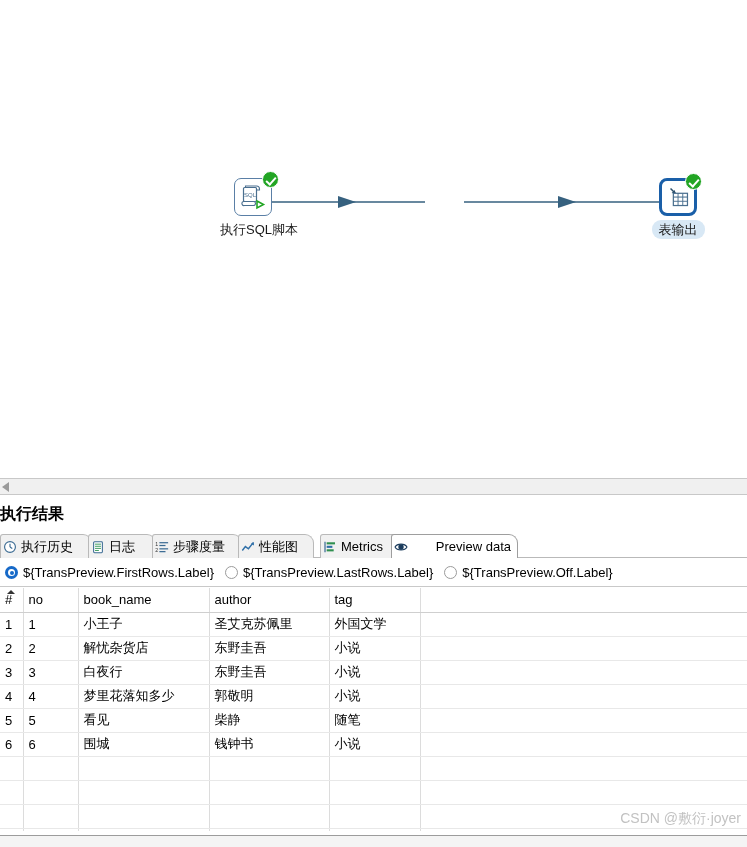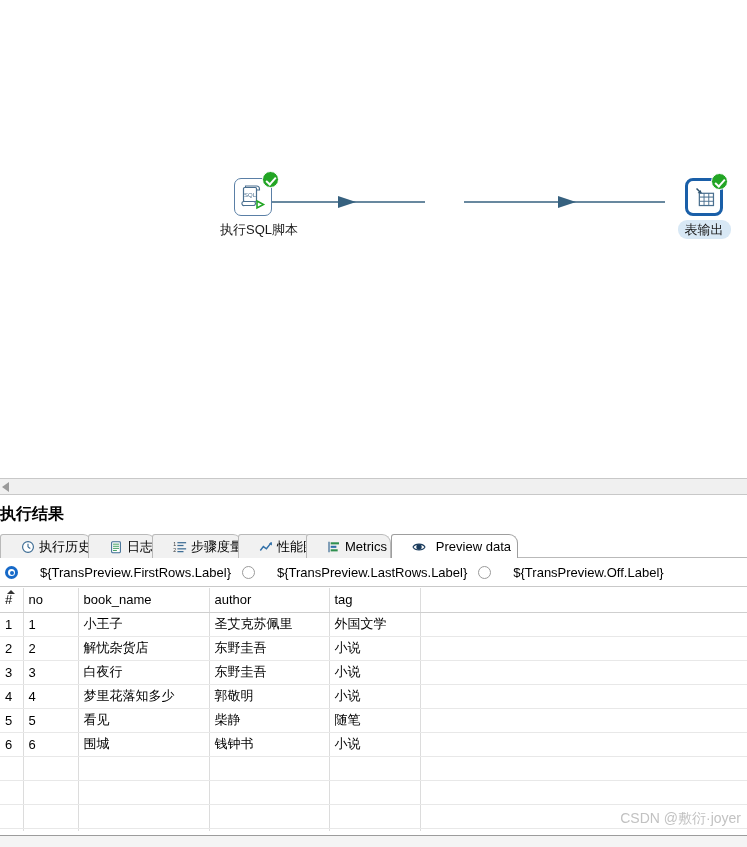--- a/index.html
+++ b/index.html
@@ -116,21 +116,21 @@
     width: 747px; height: 24px;
     border-bottom: 1px solid #b9b9b9;
     box-sizing: border-box;
   }
   .tab {
     position: absolute;
     top: 0; height: 24px;
     display: flex;
     align-items: center;
     gap: 4px;
-    padding: 0 6px 0 20px;
+    padding: 0 6px 0 2px;
     box-sizing: border-box;
     font-size: 13px;
     line-height: 24px;
     color: #000;
     background: #f1f1f1;
     border: 1px solid #b9b9b9;
     border-bottom: none;
     border-top-left-radius: 3px;
     border-top-right-radius: 9px;
     white-space: nowrap;
@@ -153,21 +153,21 @@
     left: 0; top: 63px;
     width: 747px; height: 28px;
     border-bottom: 1px solid #c9c9c9;
     box-sizing: border-box;
     display: flex;
     align-items: center;
   }
   .radio-item {
     display: flex;
     align-items: center;
-    gap: 22px;
+    gap: 5px;
     font-size: 13px;
     color: #000;
     white-space: nowrap;
     margin-right: 11px;
   }
   .radio-item:first-child { margin-left: 5px; }
   .radio-mark {
     width: 13px; height: 13px;
     flex: 0 0 13px;
     border-radius: 50%;
@@ -295,21 +295,21 @@
         <text x="15" y="17.5" font-size="6" fill="#4a6f8f" text-anchor="middle" font-family="'Liberation Sans',sans-serif">SQL</text>
         <path d="M8.5,22.5 h10 a2,2 0 0 1 0,4 h-9 a2,2 0 0 1 -1,-4 z" fill="#ffffff" stroke="#4a6f8f" stroke-width="1.1"></path>
         <polygon points="22,22 28.5,25.5 22,29" fill="none" stroke="#22a524" stroke-width="1.6"></polygon>
       </svg>
       <div class="check-badge"></div>
     </div>
     <span class="node-label">执行SQL脚本</span>
   </div>
 
 
-  <div class="node selected" style="left:664px; top:178px;text-align:center;">
+  <div class="node selected" style="left:638px; top:178px;text-align:center;">
     <div class="node-box">
       <svg class="node-icon" width="32" height="32" viewBox="0 0 34 34" style="left:1px;top:1px;">
         <line x1="8" y1="7" x2="13" y2="12" stroke="#2b4f6b" stroke-width="1.6"></line>
         <polygon points="13.6,12.8 9.2,11.6 12.4,8.4" fill="#2b4f6b"></polygon>
         <rect x="11" y="12" width="15" height="13" fill="#ffffff" stroke="#4a6f8f" stroke-width="1.3"></rect>
         <line x1="11" y1="16" x2="26" y2="16" stroke="#4a6f8f" stroke-width="1.1"></line>
         <line x1="16" y1="12" x2="16" y2="25" stroke="#4a6f8f" stroke-width="1"></line>
         <line x1="21" y1="12" x2="21" y2="25" stroke="#4a6f8f" stroke-width="1"></line>
         <line x1="11" y1="20.5" x2="26" y2="20.5" stroke="#4a6f8f" stroke-width="1"></line>
       </svg>
@@ -362,21 +362,21 @@
     </div>
 
     <div class="tab" style="left:238px; width:76px;">
       <svg class="tab-icon" viewBox="0 0 16 16">
         <polyline points="1.5,12 5,7.5 8.5,10 14,3" fill="none" stroke="#2f6fa8" stroke-width="1.6"></polyline>
         <polygon points="14.6,2.4 14.8,6.2 11.4,4.4" fill="#2f6fa8"></polygon>
       </svg>
       <span>性能图</span>
     </div>
 
-    <div class="tab" style="left:306px; width:85px;">
+    <div class="tab" style="left:320px; width:85px;">
       <svg class="tab-icon" viewBox="0 0 16 16">
         <rect x="1.6" y="2" width="1.4" height="12" fill="#3b6b93"></rect>
         <rect x="4.2" y="2.6" width="9.5" height="2.4" fill="#2f8f4f"></rect>
         <rect x="4.2" y="6.6" width="6.5" height="2.4" fill="#2f6fa8"></rect>
         <rect x="4.2" y="10.6" width="8" height="2.4" fill="#2f8f4f"></rect>
       </svg>
       <span>Metrics</span>
     </div>
 
     <div class="tab active" style="left:391px; width:127px;">

